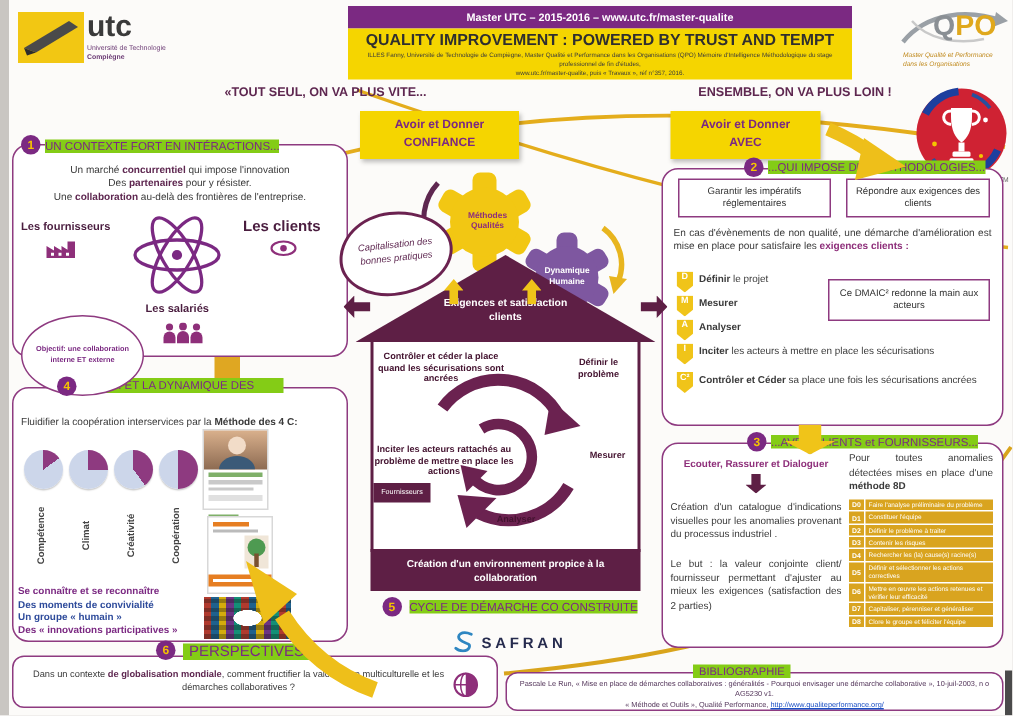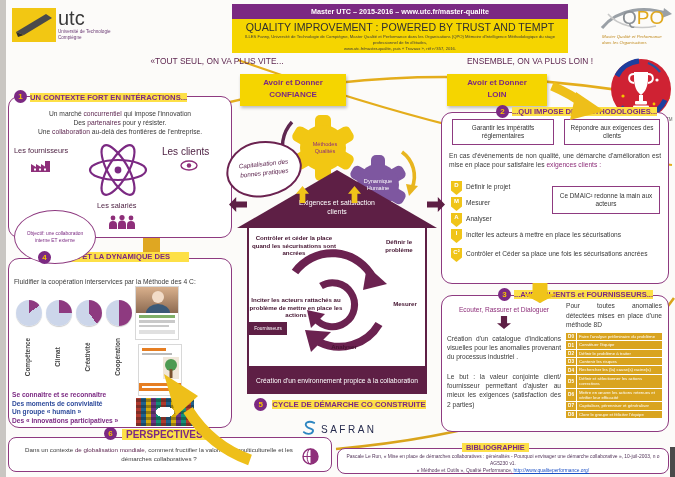--- a/index.html
+++ b/index.html
@@ -3,27 +3,27 @@
 <meta charset="utf-8">
 <style>
   :root{
     --purple:#7b2982; --mag:#8e3a80; --plum:#5e1f45; --gold:#e2a71d;
     --yellow:#f5d500; --amber:#d9a41f; --ink:#3a3a3a;
   }
   *{margin:0;padding:0;box-sizing:border-box}
   body{background:#dddad6;font-family:"Liberation Sans","DejaVu Sans",sans-serif;color:var(--ink)}
   .stage{position:relative;width:675px;height:477px;background:#fcfbf9;overflow:hidden}
   .abs{position:absolute}
-  .b{font-weight:normal}
+  .b{font-weight:bold}
   .ctr{text-align:center}
   .jst{text-align:justify}
   .badge{width:13px;height:13px;border-radius:50%;background:var(--purple);color:#f5c400;
          font-size:8px;font-weight:bold;display:flex;align-items:center;justify-content:center;z-index:4}
   .pbox{border:1.8px solid var(--mag);border-radius:11px;background:#fff;z-index:2}
-  .ptitle{color:var(--purple);font-weight:bold;background:#fde047;z-index:3;white-space:nowrap}
+  .ptitle{color:var(--purple);font-weight:normal;background:#84cc16;z-index:3;white-space:nowrap}
   .ybox{background:var(--yellow);color:var(--purple);font-weight:bold;text-align:center;
         font-size:8px;line-height:1.5;padding-top:3px;box-shadow:1px 2px 3px rgba(0,0,0,.25);z-index:2}
   .minibox{border:1.4px solid var(--mag);background:#fff;font-size:6.4px;text-align:center;
            color:#333;display:flex;align-items:center;justify-content:center;line-height:1.25;z-index:3}
   .chev{width:11px;height:14px;background:#f0c419;color:#fff;font-size:6px;font-weight:bold;
         display:flex;align-items:flex-start;justify-content:center;padding-top:1px;
         clip-path:polygon(0 0,100% 0,100% 68%,50% 100%,0 68%);flex:none}
   .dmaicrow{position:absolute;display:flex;gap:4px;align-items:flex-start;font-size:6.6px;z-index:3}
   .uparrow{clip-path:polygon(50% 0,100% 45%,72% 45%,72% 100%,28% 100%,28% 45%,0 45%);background:#f0c419;z-index:3}
   .dnarrow{clip-path:polygon(28% 0,72% 0,72% 55%,100% 55%,50% 100%,0 55%,28% 55%);z-index:4}
@@ -90,21 +90,21 @@
 
   <div class="abs ctr b" style="left:112px;top:56px;width:210px;font-size:8.4px;color:#5e2750;z-index:2">«TOUT SEUL, ON VA PLUS VITE...</div>
   <div class="abs ctr b" style="left:430px;top:56px;width:200px;font-size:8.4px;color:#5e2750;z-index:2">ENSEMBLE, ON VA PLUS LOIN !</div>
 
   <div class="abs ybox" style="left:240px;top:74px;width:106px;height:32px">
     <div>Avoir et Donner</div>
     <div>CONFIANCE</div>
   </div>
   <div class="abs ybox" style="left:447px;top:74px;width:100px;height:32px">
     <div>Avoir et Donner</div>
-    <div>LOIN</div>
+    <div>AVEC</div>
   </div>
 
   <svg class="abs" style="left:610px;top:58px;z-index:2" width="64" height="66" viewBox="0 0 64 66">
     <circle cx="31" cy="31" r="30" fill="#cf2233"></circle>
     <path d="M7 18 A28 28 0 0 1 29 3" fill="none" stroke="#1d3f9e" stroke-width="5"></path>
     <path d="M55 42 A28 28 0 0 1 35 58" fill="none" stroke="#1d3f9e" stroke-width="5"></path>
     <path d="M12 48 A27 27 0 0 0 26 58" fill="none" stroke="#27509e" stroke-width="2.4"></path>
     <path d="M50 14 A27 27 0 0 0 38 5" fill="none" stroke="#27509e" stroke-width="2.4"></path>
     <path d="M24 14 h14 v6 c0 9 -3 14 -7 17 c-4 -3 -7 -8 -7 -17 z" fill="#ffffff"></path>
     <path d="M24 16 c-6 0 -7 8 0 9" fill="none" stroke="#ffffff" stroke-width="2"></path>

